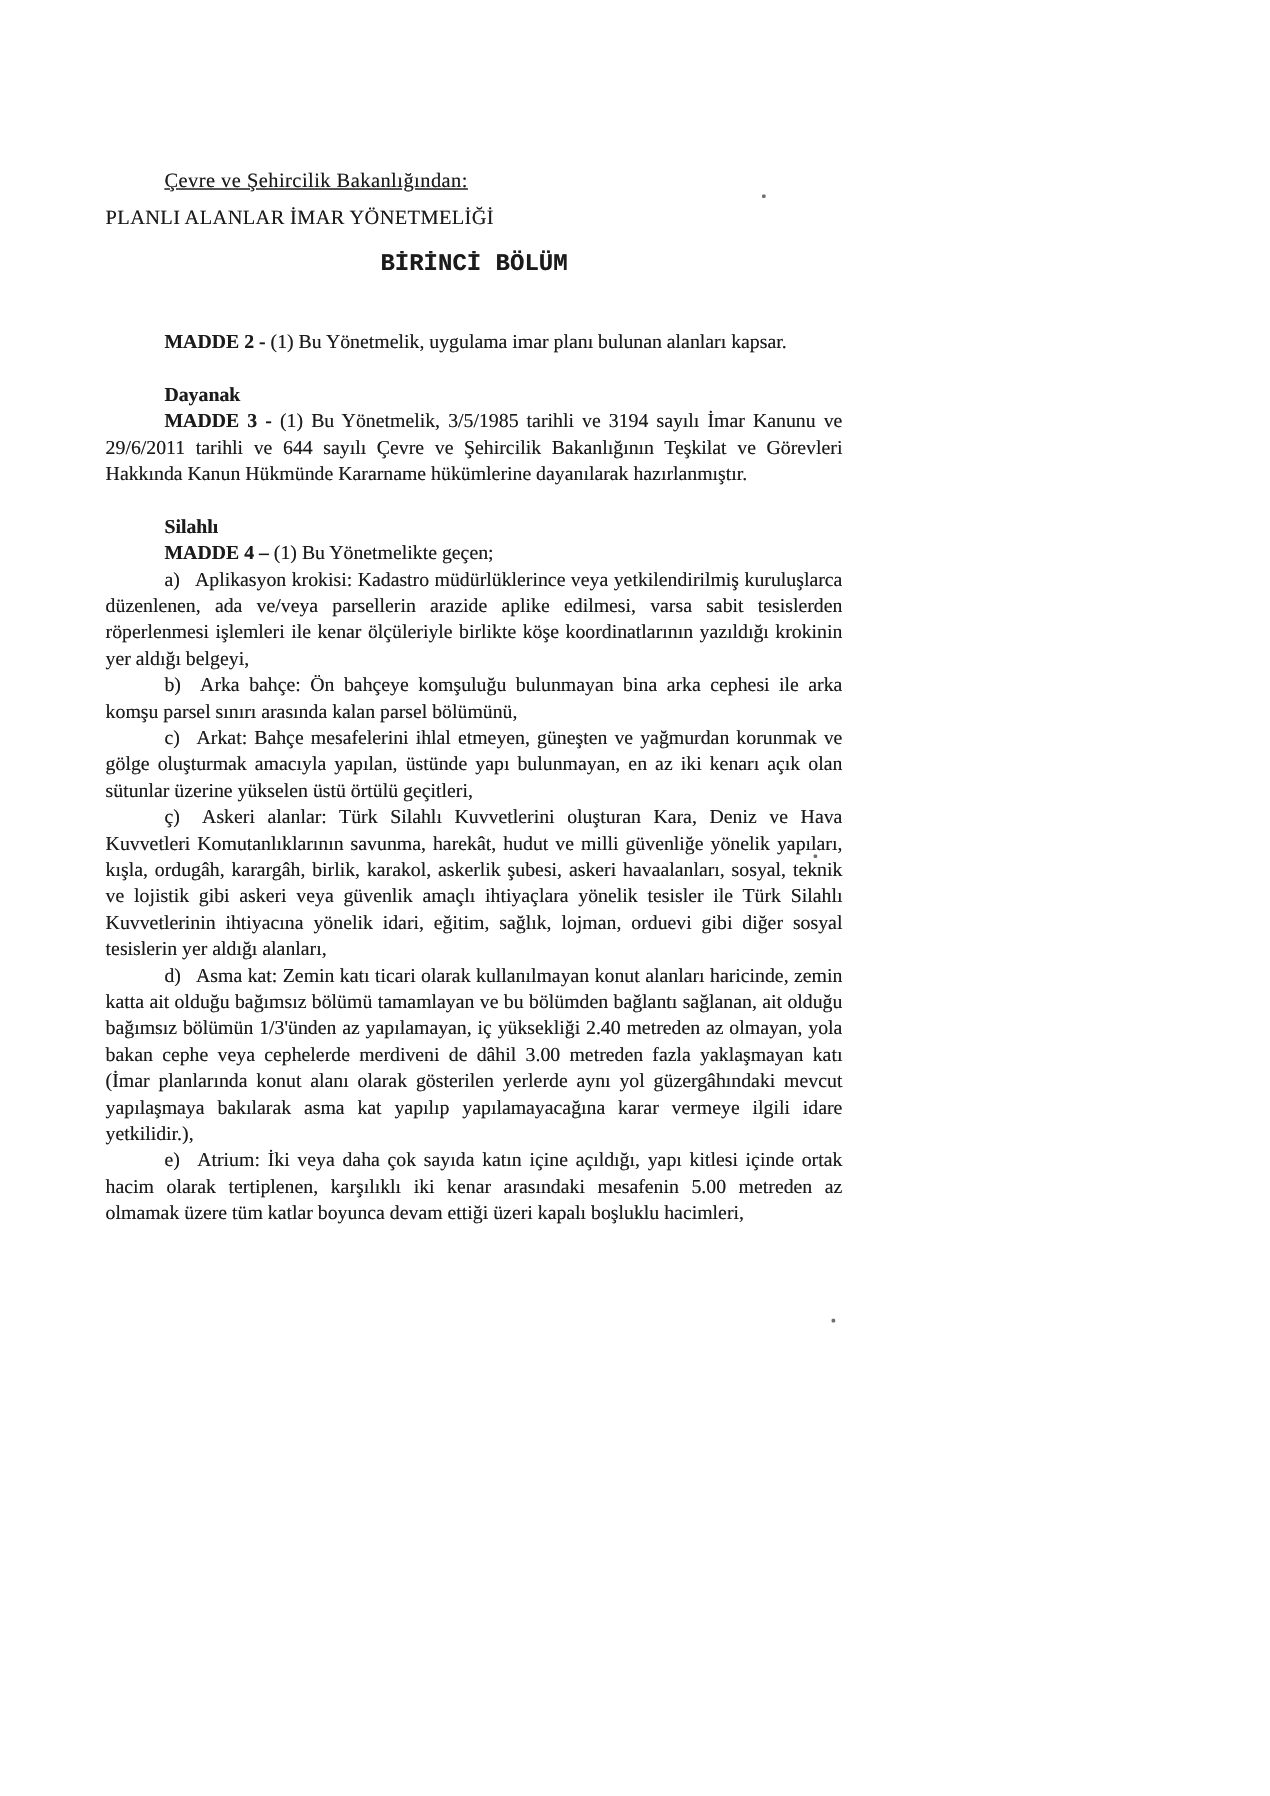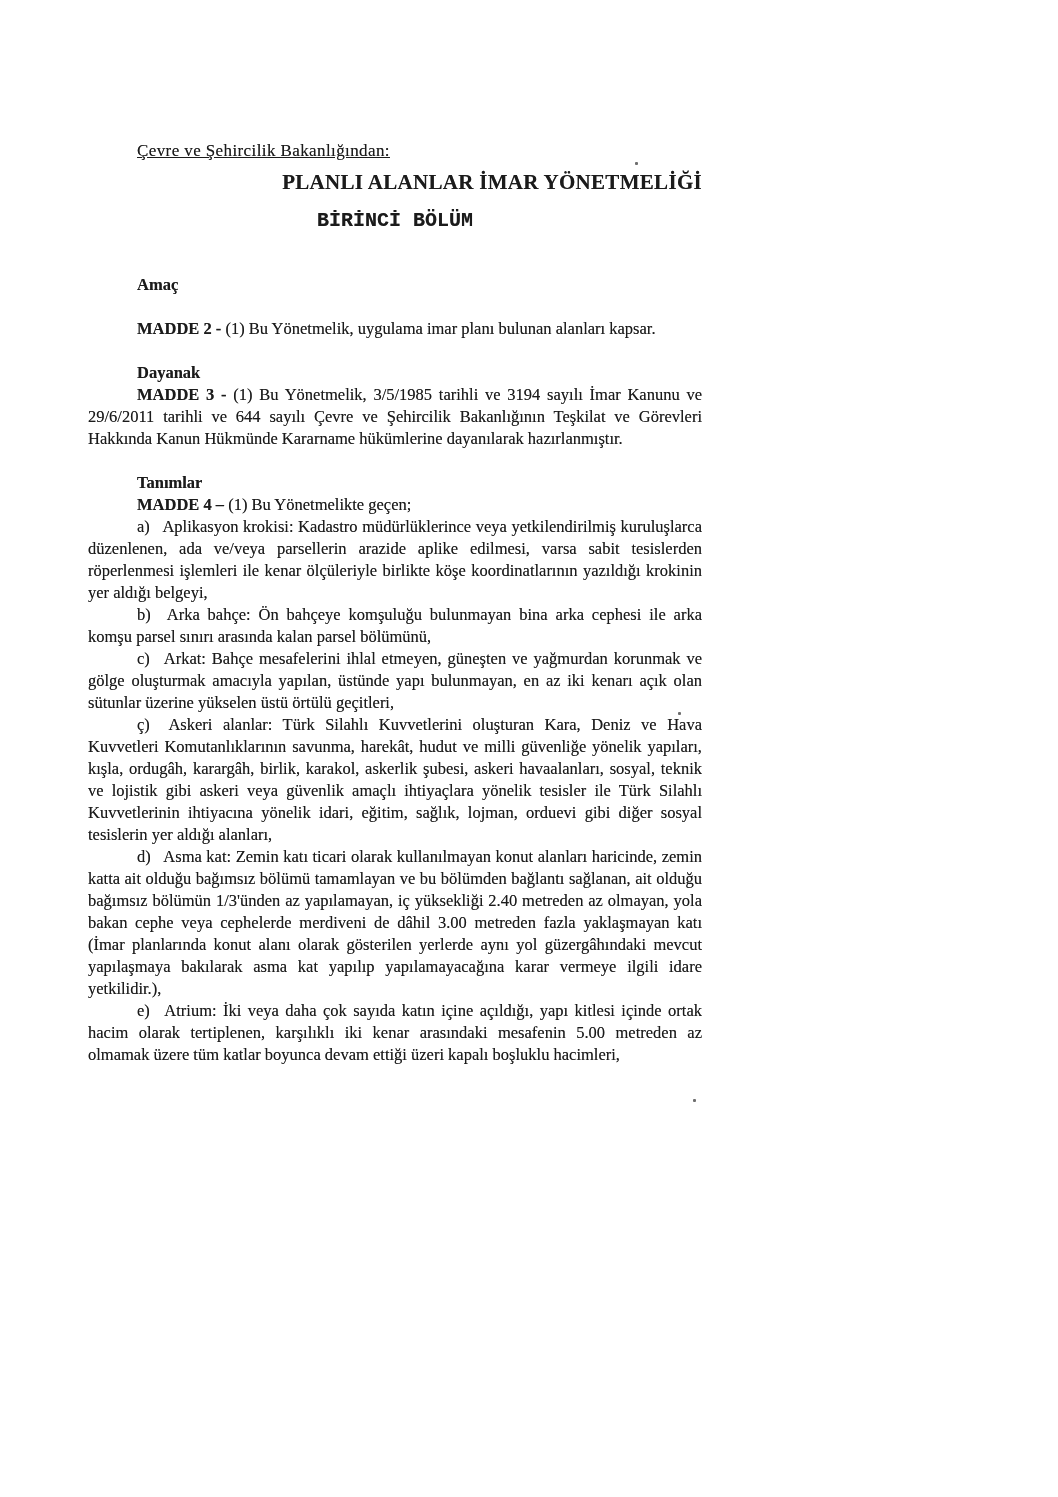--- a/index.html
+++ b/index.html
@@ -26,23 +26,23 @@
     line-height: 22px;
   }
   .ministry {
     margin: 0 0 9px 49px;
     font-size: 17px;
     letter-spacing: 0.4px;
     text-decoration: underline;
   }
   .doc-title {
     margin: 0 0 17px 0;
-    text-align: right;
-    font-weight: bold;
-    font-size: 21px;
+    text-align: left;
+    font-weight: normal;
+    font-size: 17px;
     letter-spacing: 0.3px;
   }
   .chapter {
     margin: 0;
     text-align: center;
     font-weight: bold;
     font-size: 20px;
     font-family: Liberation Mono, monospace;
   }
   .chapter-sub {
@@ -84,38 +84,37 @@
 </head>
 <body>
 
 <div class="sheet">
   <div class="textblock">
     <p class="ministry">Çevre ve Şehircilik Bakanlığından:</p>
     <p class="doc-title">PLANLI ALANLAR İMAR YÖNETMELİĞİ</p>
     <p class="chapter">BİRİNCİ BÖLÜM</p>
     <div class="doc-body">
   <section class="sec">
-    <h3 class="sec-heading">Amaç</h3>
   </section>
 
   <section class="sec">
     <div class="sec-paras">
             <p class="para"><span class="lead bold">MADDE 2 -</span> (1) Bu Yönetmelik, uygulama imar planı bulunan alanları kapsar.</p>
           </div>
   </section>
 
   <section class="sec">
     <h3 class="sec-heading">Dayanak</h3>
     <div class="sec-paras">
             <p class="para"><span class="lead bold">MADDE 3 -</span> (1) Bu Yönetmelik, 3/5/1985 tarihli ve 3194 sayılı İmar Kanunu ve 29/6/2011 tarihli ve 644 sayılı Çevre ve Şehircilik Bakanlığının Teşkilat ve Görevleri Hakkında Kanun Hükmünde Kararname hükümlerine dayanılarak hazırlanmıştır.</p>
           </div>
   </section>
 
   <section class="sec">
-    <h3 class="sec-heading">Tanımlar</h3>
+    <h3 class="sec-heading">Silahlı</h3>
     <div class="sec-paras">
             <p class="para"><span class="lead bold">MADDE 4 –</span> (1) Bu Yönetmelikte geçen;</p>
             <p class="para"><span class="lead marker">a)</span> Aplikasyon krokisi: Kadastro müdürlüklerince veya yetkilendirilmiş kuruluşlarca düzenlenen, ada ve/veya parsellerin arazide aplike edilmesi, varsa sabit tesislerden röperlenmesi işlemleri ile kenar ölçüleriyle birlikte köşe koordinatlarının yazıldığı krokinin yer aldığı belgeyi,</p>
             <p class="para"><span class="lead marker">b)</span> Arka bahçe: Ön bahçeye komşuluğu bulunmayan bina arka cephesi ile arka komşu parsel sınırı arasında kalan parsel bölümünü,</p>
             <p class="para"><span class="lead marker">c)</span> Arkat: Bahçe mesafelerini ihlal etmeyen, güneşten ve yağmurdan korunmak ve gölge oluşturmak amacıyla yapılan, üstünde yapı bulunmayan, en az iki kenarı açık olan sütunlar üzerine yükselen üstü örtülü geçitleri,</p>
             <p class="para"><span class="lead marker">ç)</span> Askeri alanlar: Türk Silahlı Kuvvetlerini oluşturan Kara, Deniz ve Hava Kuvvetleri Komutanlıklarının savunma, harekât, hudut ve milli güvenliğe yönelik yapıları, kışla, ordugâh, karargâh, birlik, karakol, askerlik şubesi, askeri havaalanları, sosyal, teknik ve lojistik gibi askeri veya güvenlik amaçlı ihtiyaçlara yönelik tesisler ile Türk Silahlı Kuvvetlerinin ihtiyacına yönelik idari, eğitim, sağlık, lojman, orduevi gibi diğer sosyal tesislerin yer aldığı alanları,</p>
             <p class="para"><span class="lead marker">d)</span> Asma kat: Zemin katı ticari olarak kullanılmayan konut alanları haricinde, zemin katta ait olduğu bağımsız bölümü tamamlayan ve bu bölümden bağlantı sağlanan, ait olduğu bağımsız bölümün 1/3'ünden az yapılamayan, iç yüksekliği 2.40 metreden az olmayan, yola bakan cephe veya cephelerde merdiveni de dâhil 3.00 metreden fazla yaklaşmayan katı (İmar planlarında konut alanı olarak gösterilen yerlerde aynı yol güzergâhındaki mevcut yapılaşmaya bakılarak asma kat yapılıp yapılamayacağına karar vermeye ilgili idare yetkilidir.),</p>
             <p class="para"><span class="lead marker">e)</span> Atrium: İki veya daha çok sayıda katın içine açıldığı, yapı kitlesi içinde ortak hacim olarak tertiplenen, karşılıklı iki kenar arasındaki mesafenin 5.00 metreden az olmamak üzere tüm katlar boyunca devam ettiği üzeri kapalı boşluklu hacimleri,</p>
           </div>
   </section>

